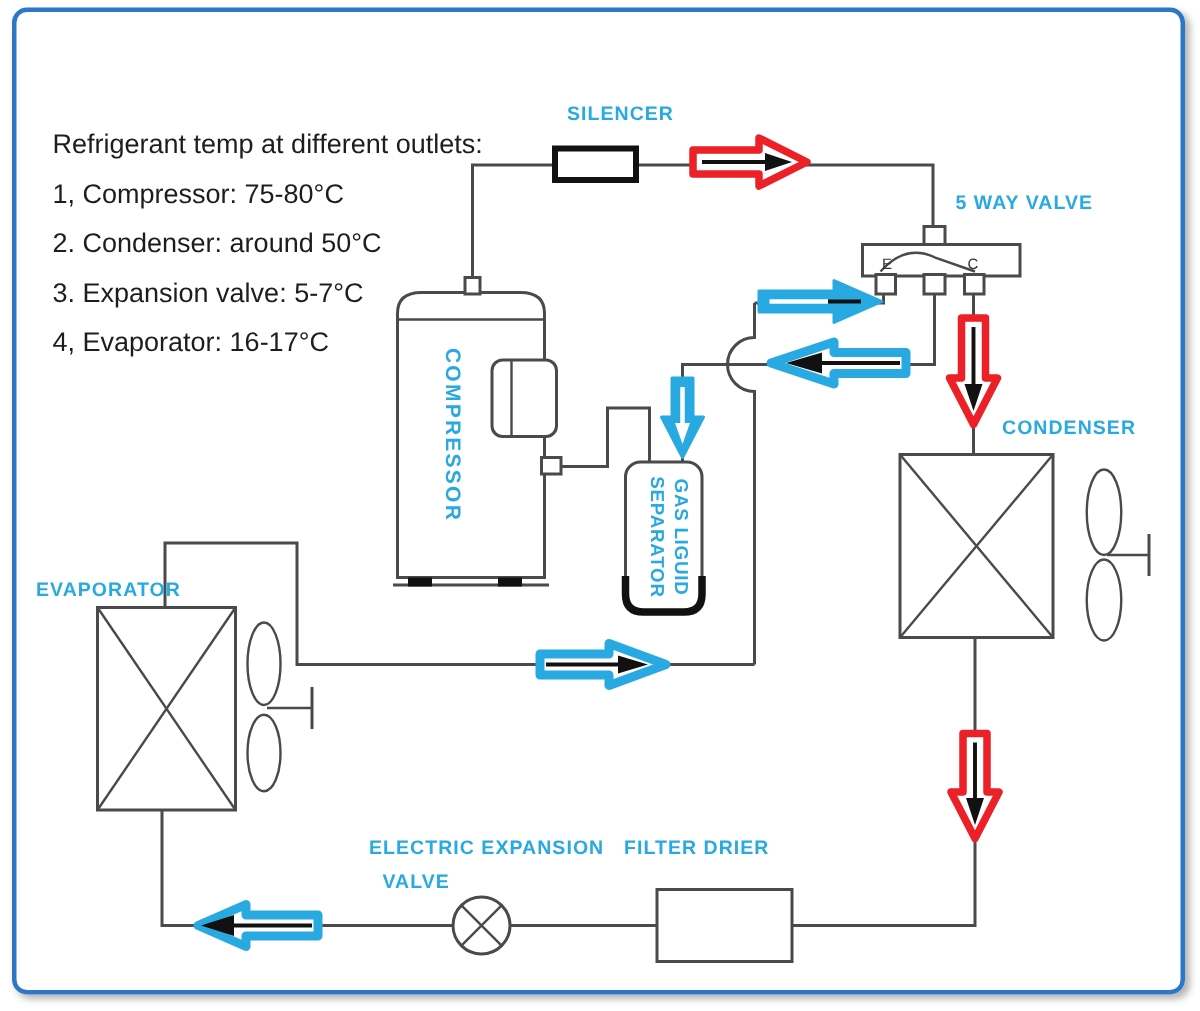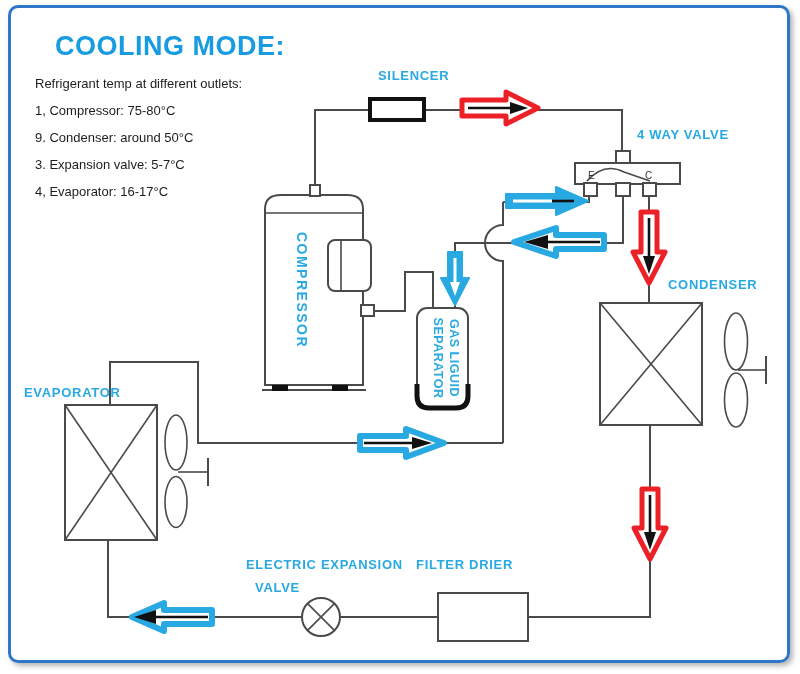--- a/index.html
+++ b/index.html
@@ -13,21 +13,21 @@
   }
   *{box-sizing:border-box;}
   html,body{margin:0;padding:0;background:#fff;}
   .canvas{position:relative;width:800px;height:674px;background:#fff;overflow:hidden;
           font-family:"Liberation Sans", sans-serif;}
   .frame{position:absolute;left:8px;top:5px;width:782px;height:658px;
          border:3px solid var(--frame-blue);border-radius:10px;
          box-shadow:3px 3px 5px rgba(90,90,90,.45);}
   .title{position:absolute;left:55px;top:31px;font-size:27px;font-weight:bold;
          letter-spacing:.5px;color:var(--title-blue);}
-  .notes{position:absolute;left:35px;top:76px;font-size:13px;color:#1d1d1d;}
+  .notes{position:absolute;left:35px;top:86px;font-size:18px;color:#1d1d1d;}
   .notes div{margin-bottom:12px;}
   .lbl{position:absolute;font-size:13px;font-weight:bold;letter-spacing:.7px;
        color:var(--label-blue);white-space:nowrap;}
   .lbl-rot{position:absolute;font-weight:bold;color:var(--label-blue);
            text-align:center;transform:rotate(90deg);}
   #compressor-label{left:227px;top:282px;width:150px;height:16px;font-size:14px;letter-spacing:1.5px;}
   #separator-label{left:400px;top:342px;width:92px;height:32px;font-size:12.5px;
                    letter-spacing:.5px;line-height:16px;}
   svg{position:absolute;left:0;top:0;}
   .pipe{fill:none;stroke:var(--pipe);stroke-width:2;}
@@ -162,32 +162,31 @@
         <path class="in-black-f" d="M412,437 L432,443 L412,449 Z"></path>
       </g>
       <g>
         <path class="arrow-blue-hollow" d="M212,610 L164,610 L164,603 L132,617 L164,631 L164,624 L212,624 Z"></path>
         <line class="in-black" x1="208" y1="617" x2="156" y2="617"></line>
         <path class="in-black-f" d="M156,610 L134,617 L156,624 Z"></path>
       </g>
     </g>
   </svg>
 
-  <div class="title">COOLING MODE:</div>
 
   <div class="notes">
     <div>Refrigerant temp at different outlets:</div>
     <div>1, Compressor: 75-80°C</div>
-    <div>9. Condenser: around 50°C</div>
+    <div>2. Condenser: around 50°C</div>
     <div>3. Expansion valve: 5-7°C</div>
     <div>4, Evaporator: 16-17°C</div>
   </div>
 
   <div class="lbl" style="left:362px;top:68px;margin-left:16px;">SILENCER</div>
-  <div class="lbl" style="left:637px;top:127px;">4 WAY VALVE</div>
+  <div class="lbl" style="left:637px;top:127px;">5 WAY VALVE</div>
   <div class="lbl" style="left:668px;top:277px;">CONDENSER</div>
   <div class="lbl" style="left:24px;top:337px;margin-top:48px;">EVAPORATOR</div>
   <div class="lbl" style="left:246px;top:557px;">ELECTRIC EXPANSION</div>
   <div class="lbl" style="left:255px;top:580px;">VALVE</div>
   <div class="lbl" style="left:416px;top:557px;">FILTER DRIER</div>
 
   <div class="lbl-rot" id="compressor-label">COMPRESSOR</div>
   <div class="lbl-rot" id="separator-label">
     <div>GAS LIGUID</div>
     <div>SEPARATOR</div>

